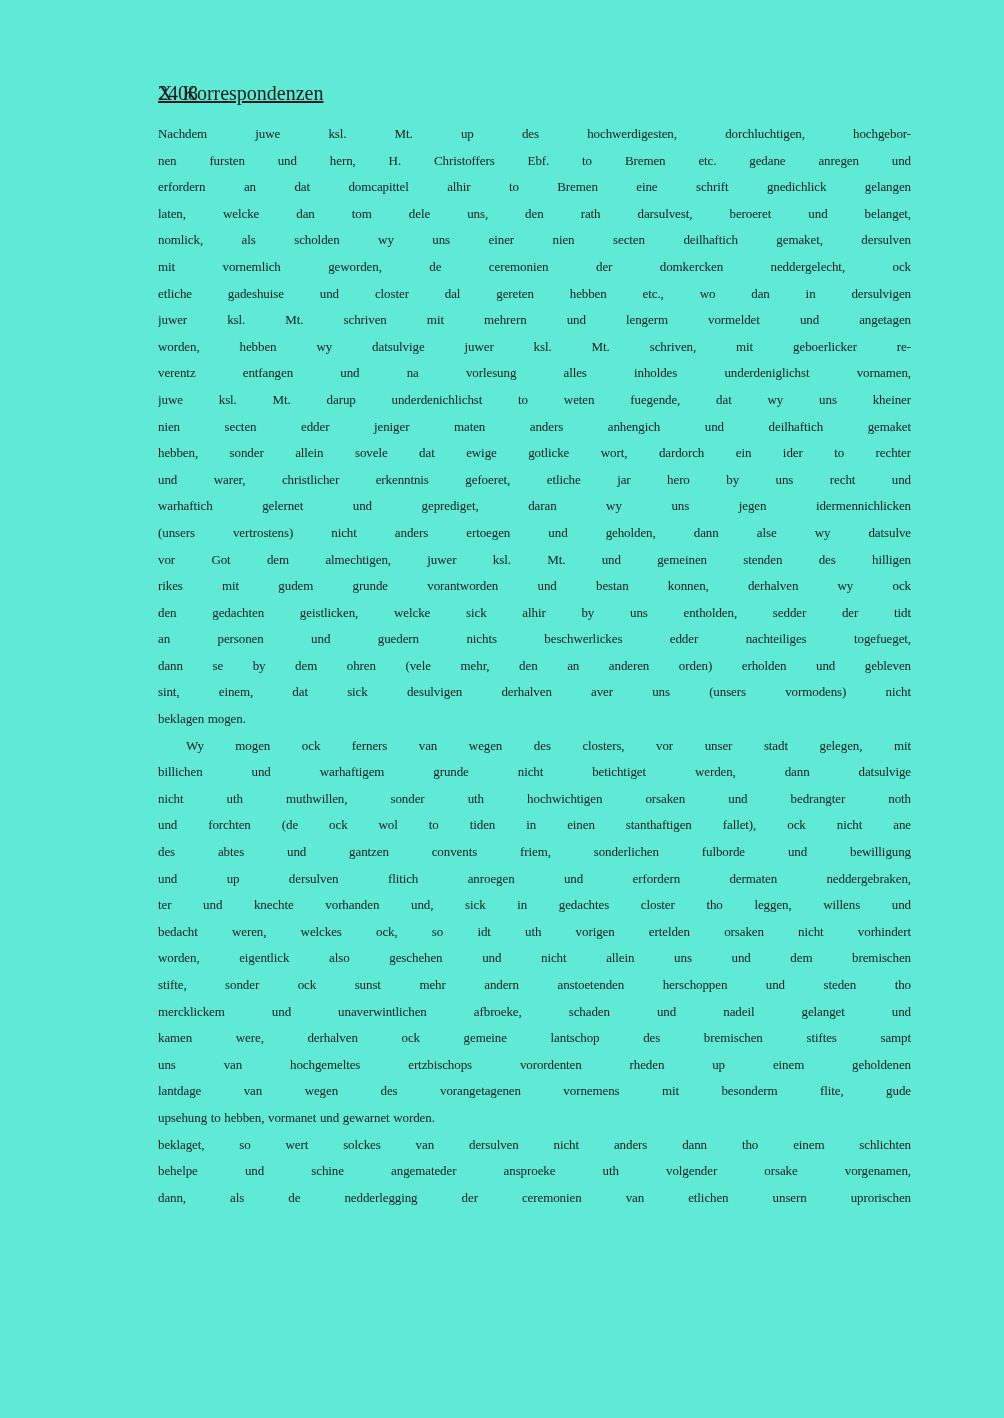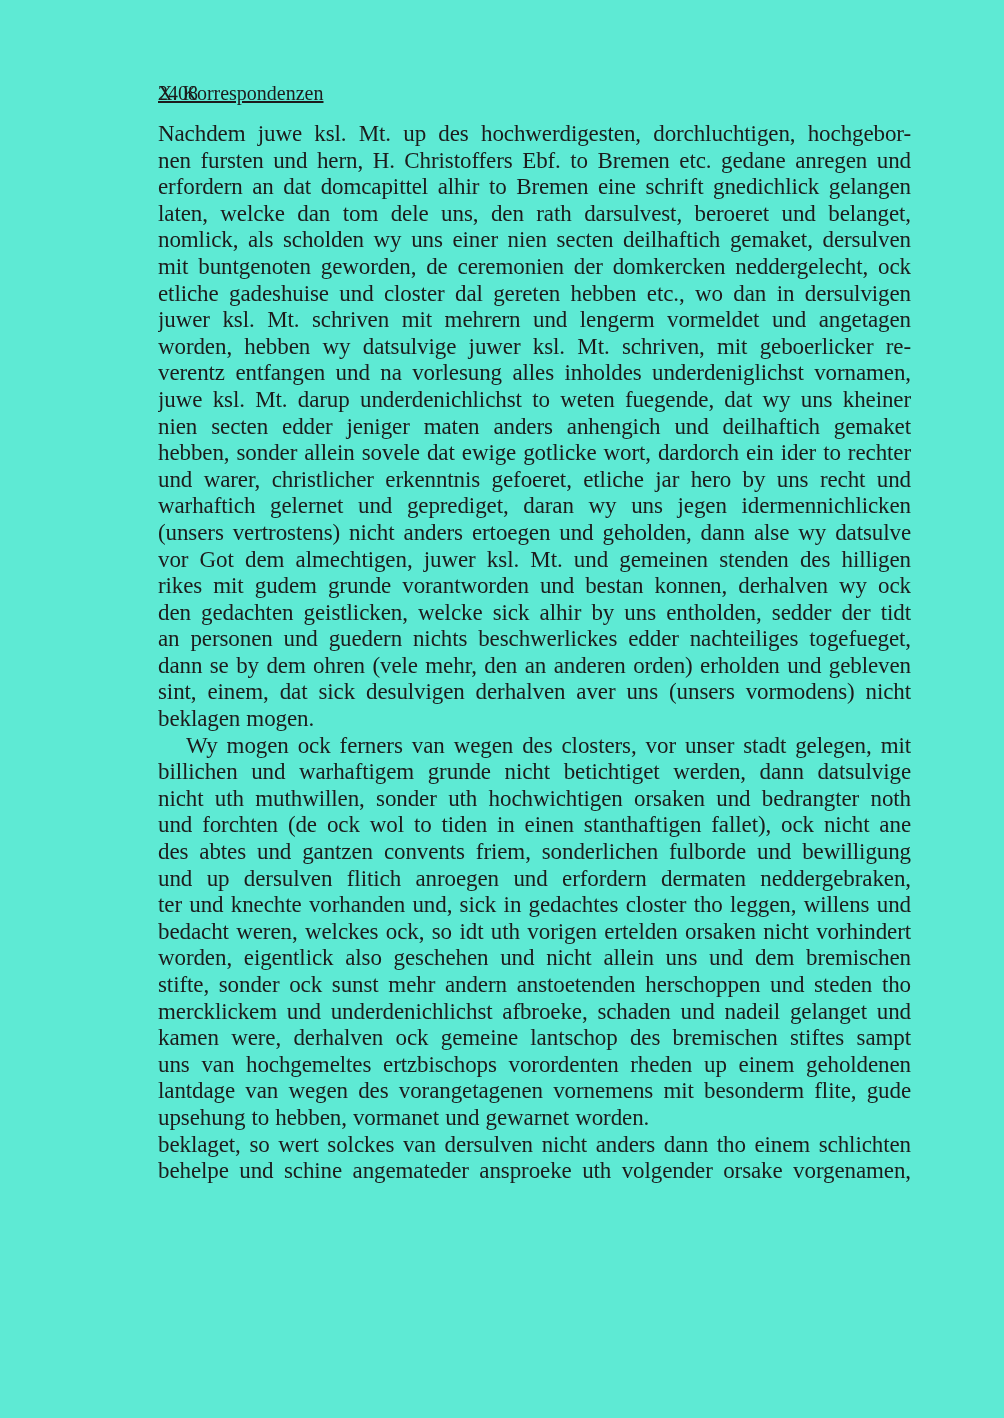--- a/index.html
+++ b/index.html
@@ -35,21 +35,21 @@
     top: 0;
   }
   .section-title {
     position: absolute;
     left: 0;
     right: 0;
     text-align: left;
     text-decoration: underline;
   }
   .text-block {
-    font-size: 23px;
+    font-size: 13px;
     letter-spacing: -0.1px;
     word-spacing: 0.5px;
   }
   .line {
     line-height: 26.6px;
     height: 26.6px;
     white-space: normal;
     overflow: hidden;
   }
   .just {
@@ -69,21 +69,21 @@
     <div class="running-header">
       <span class="page-number">2408</span>
       <span class="section-title">X. Korrespondenzen</span>
     </div>
     <div class="text-block">
         <div class="line just">Nachdem juwe ksl. Mt. up des hochwerdigesten, dorchluchtigen, hochgebor-</div>
         <div class="line just">nen fursten und hern, H. Christoffers Ebf. to Bremen etc. gedane anregen und</div>
         <div class="line just">erfordern an dat domcapittel alhir to Bremen eine schrift gnedichlick gelangen</div>
         <div class="line just">laten, welcke dan tom dele uns, den rath darsulvest, beroeret und belanget,</div>
         <div class="line just">nomlick, als scholden wy uns einer nien secten deilhaftich gemaket, dersulven</div>
-        <div class="line just">mit buntgenoten geworden, de ceremonien der domkercken neddergelecht, ock</div>
+        <div class="line just">mit vornemlich geworden, de ceremonien der domkercken neddergelecht, ock</div>
         <div class="line just">etliche gadeshuise und closter dal gereten hebben etc., wo dan in dersulvigen</div>
         <div class="line just">juwer ksl. Mt. schriven mit mehrern und lengerm vormeldet und angetagen</div>
         <div class="line just">worden, hebben wy datsulvige juwer ksl. Mt. schriven, mit geboerlicker re-</div>
         <div class="line just">verentz entfangen und na vorlesung alles inholdes underdeniglichst vornamen,</div>
         <div class="line just">juwe ksl. Mt. darup underdenichlichst to weten fuegende, dat wy uns kheiner</div>
         <div class="line just">nien secten edder jeniger maten anders anhengich und deilhaftich gemaket</div>
         <div class="line just">hebben, sonder allein sovele dat ewige gotlicke wort, dardorch ein ider to rechter</div>
         <div class="line just">und warer, christlicher erkenntnis gefoeret, etliche jar hero by uns recht und</div>
         <div class="line just">warhaftich gelernet und geprediget, daran wy uns jegen idermennichlicken</div>
         <div class="line just">(unsers vertrostens) nicht anders ertoegen und geholden, dann alse wy datsulve</div>
@@ -97,22 +97,23 @@
         <div class="line just indent">Wy mogen ock ferners van wegen des closters, vor unser stadt gelegen, mit</div>
         <div class="line just">billichen und warhaftigem grunde nicht betichtiget werden, dann datsulvige</div>
         <div class="line just">nicht uth muthwillen, sonder uth hochwichtigen orsaken und bedrangter noth</div>
         <div class="line just">und forchten (de ock wol to tiden in einen stanthaftigen fallet), ock nicht ane</div>
         <div class="line just">des abtes und gantzen convents friem, sonderlichen fulborde und bewilligung</div>
         <div class="line just">und up dersulven flitich anroegen und erfordern dermaten neddergebraken,</div>
         <div class="line just">ter und knechte vorhanden und, sick in gedachtes closter tho leggen, willens und</div>
         <div class="line just">bedacht weren, welckes ock, so idt uth vorigen ertelden orsaken nicht vorhindert</div>
         <div class="line just">worden, eigentlick also geschehen und nicht allein uns und dem bremischen</div>
         <div class="line just">stifte, sonder ock sunst mehr andern anstoetenden herschoppen und steden tho</div>
-        <div class="line just">mercklickem und underdenichlichst afbroeke, schaden und nadeil gelanget und</div>
+        <div class="line just">mercklickem und unaverwintlichen afbroeke, schaden und nadeil gelanget und</div>
         <div class="line just">kamen were, derhalven ock gemeine lantschop des bremischen stiftes sampt</div>
         <div class="line just">uns van hochgemeltes ertzbischops vorordenten rheden up einem geholdenen</div>
         <div class="line just">lantdage van wegen des vorangetagenen vornemens mit besonderm flite, gude</div>
         <div class="line">upsehung to hebben, vormanet und gewarnet worden.</div>
         <div class="line just">beklaget, so wert solckes van dersulven nicht anders dann tho einem schlichten</div>
         <div class="line just">behelpe und schine angemateder ansproeke uth volgender orsake vorgenamen,</div>
+        <div class="line just">dann, als de nedderlegging der ceremonien van etlichen unsern uprorischen</div>
       </div>
   </div>
 </div>
 
 </body></html>

